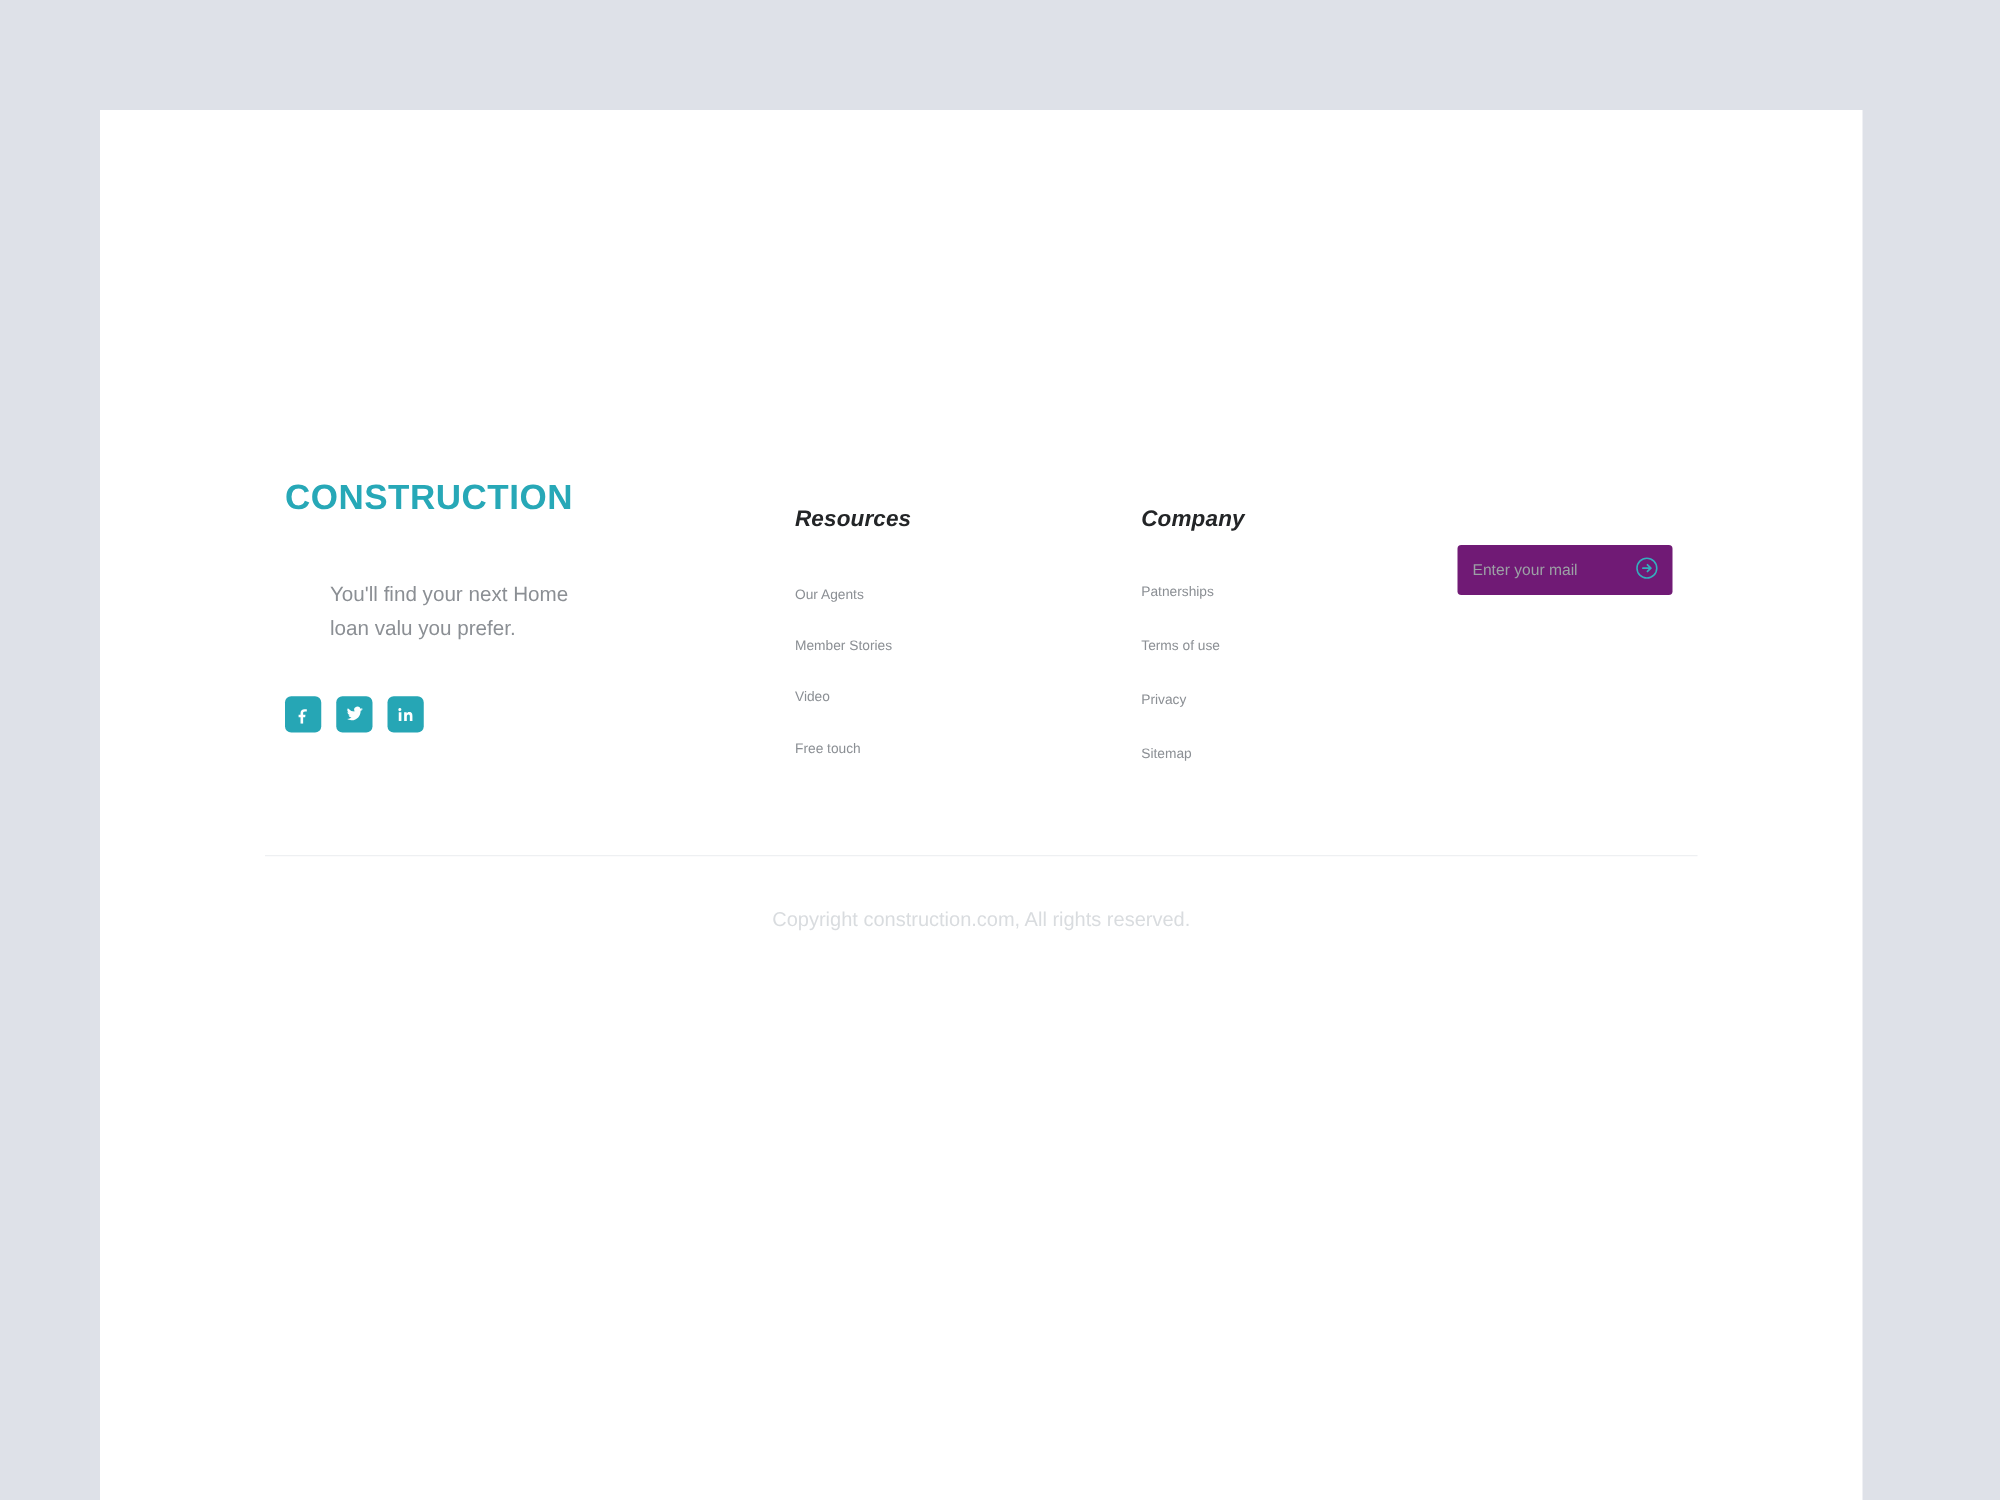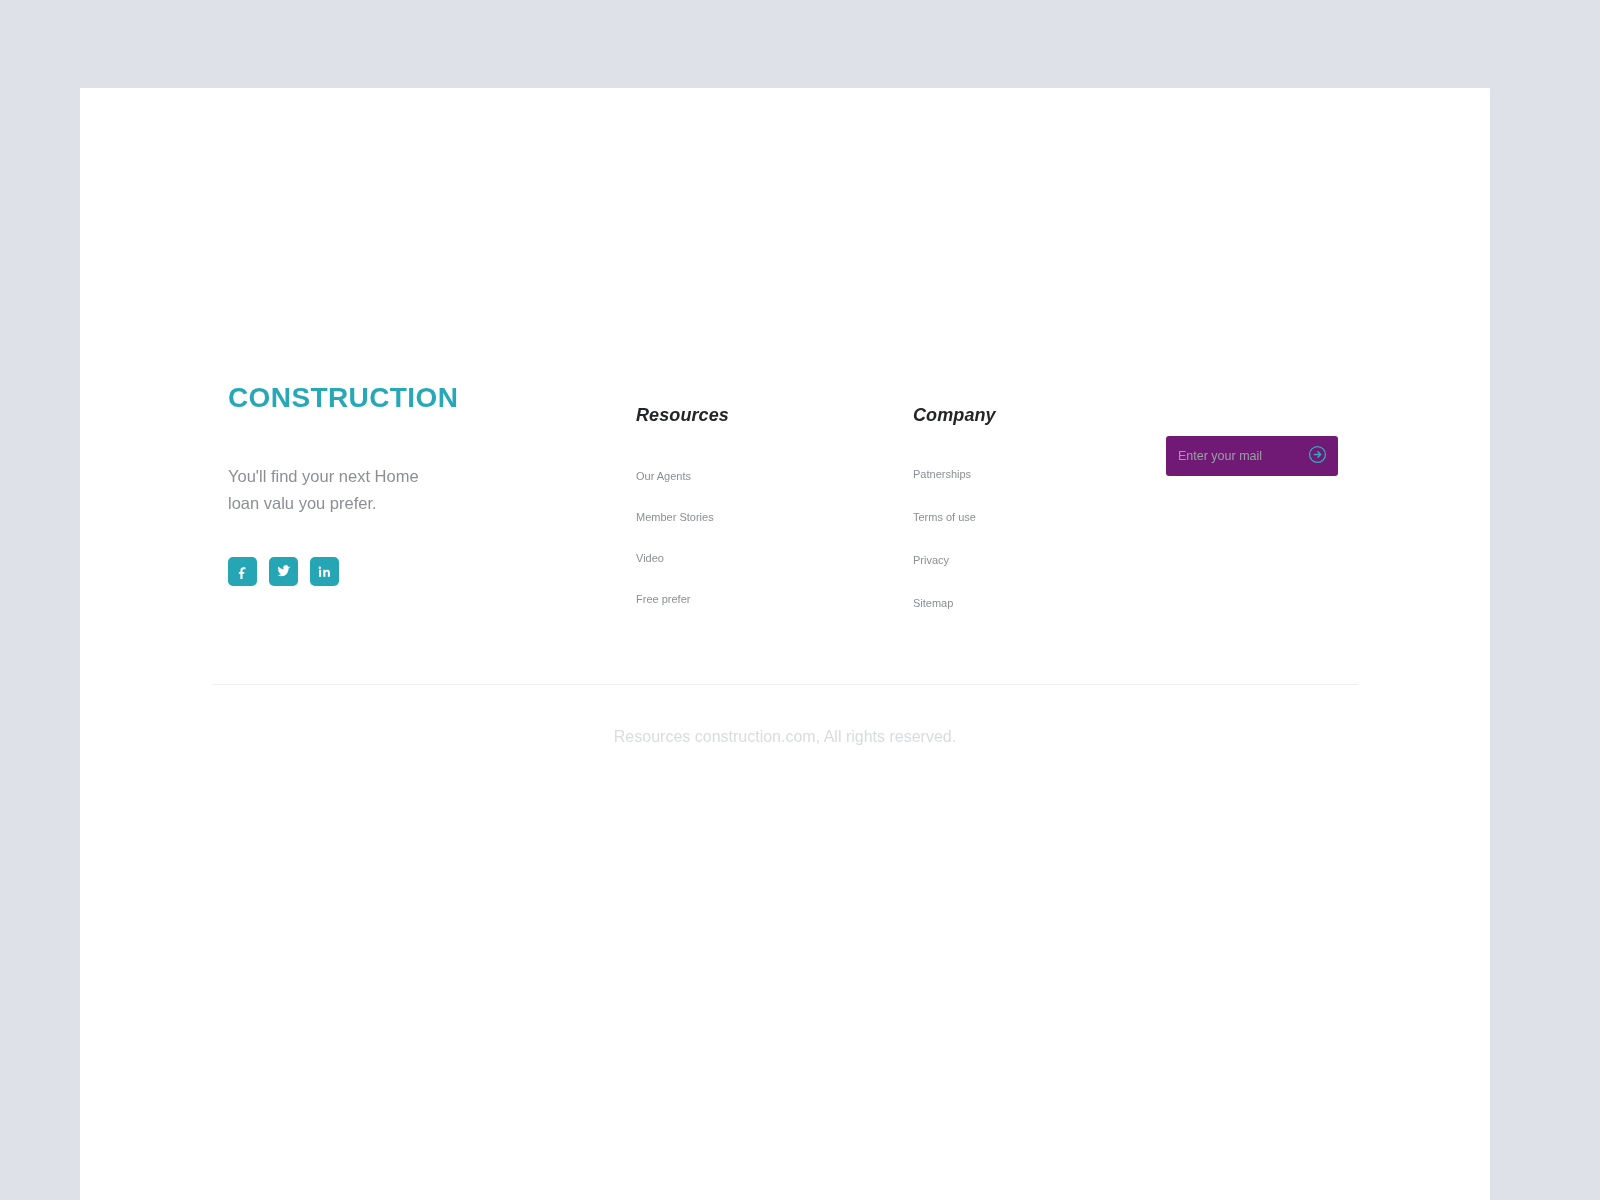--- a/index.html
+++ b/index.html
@@ -57,21 +57,21 @@
   }
 
   .brand-text {
     margin: 0;
     padding: 0;
     color: #8b8f94;
     font-size: 16.5px;
     line-height: 27px;
     width: 215px;
   }
-  .brand-text-wrap { margin-top: 51px; }
+  .brand-text-wrap { margin-top: 51px; margin-left: 36px; }
 
   .social-row {
     margin-top: 40px;
     display: flex;
     gap: 12px;
   }
 
   .social-btn {
     width: 29px;
     height: 29px;
@@ -229,21 +229,21 @@
           </button>
         </div>
       </div>
 
       <div class="col col-resources">
         <h3 class="col-title t-resources">Resources</h3>
         <ul class="link-list l-resources">
           <li><a class="footer-link">Our Agents</a></li>
           <li><a class="footer-link">Member Stories</a></li>
           <li><a class="footer-link">Video</a></li>
-          <li><a class="footer-link">Free prefer</a></li>
+          <li><a class="footer-link">Free touch</a></li>
         </ul>
       </div>
 
       <div class="col col-company">
         <h3 class="col-title t-company">Company</h3>
         <ul class="link-list l-company">
           <li><a class="footer-link">Patnerships</a></li>
           <li><a class="footer-link">Terms of use</a></li>
           <li><a class="footer-link">Privacy</a></li>
           <li><a class="footer-link">Sitemap</a></li>
@@ -262,16 +262,16 @@
               </svg>
             </span>
           </button>
         </div>
       </div>
 
     </div>
 
     <div class="footer-divider"></div>
 
-    <p class="copyright">Resources construction.com, All rights reserved.</p>
+    <p class="copyright">Copyright construction.com, All rights reserved.</p>
 
   </div>
 </div>
 
 </body></html>

